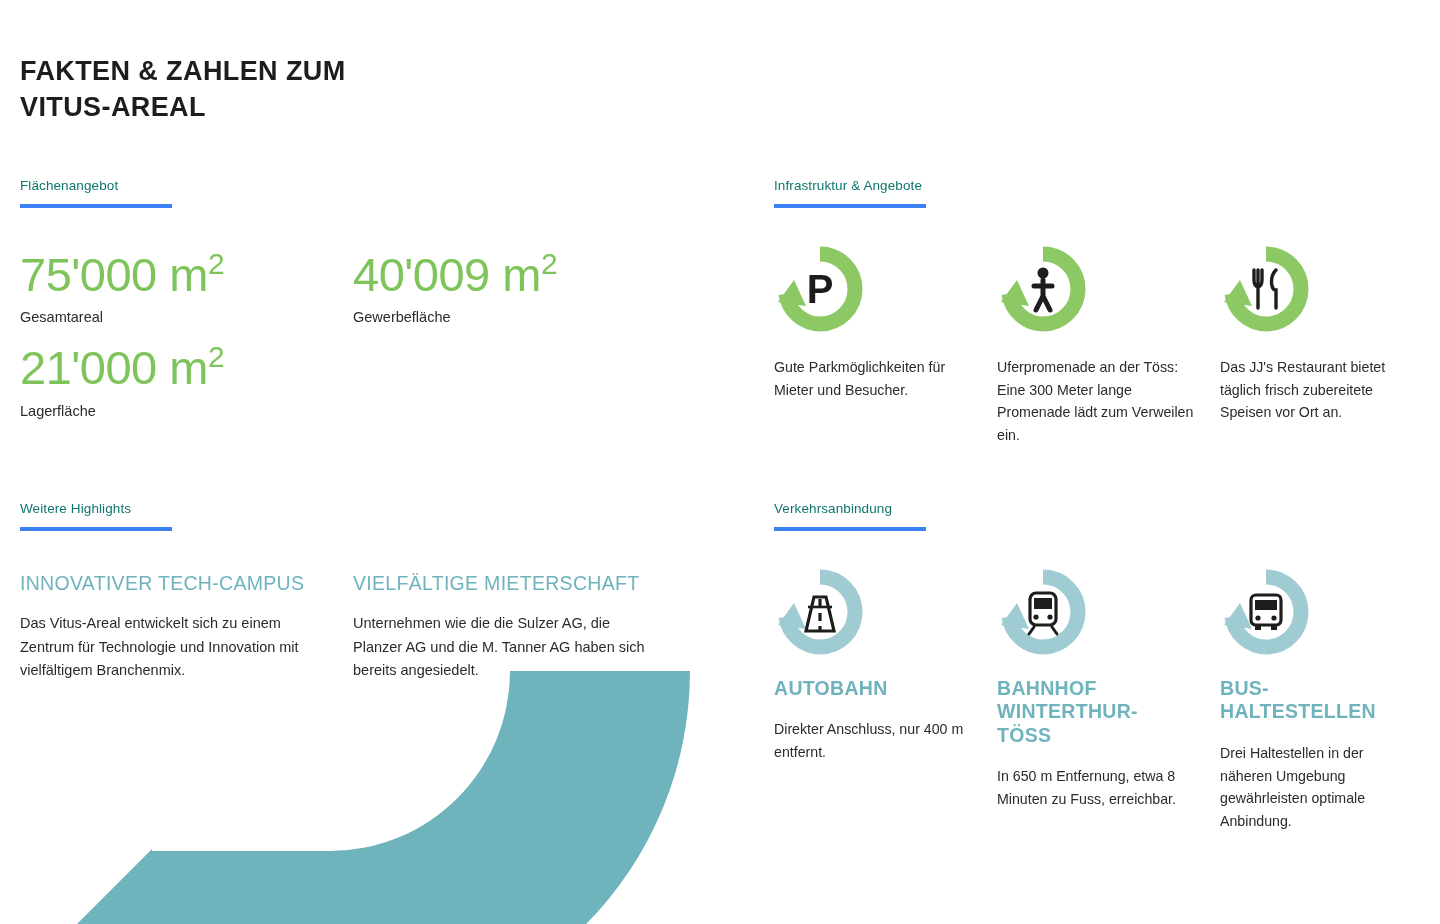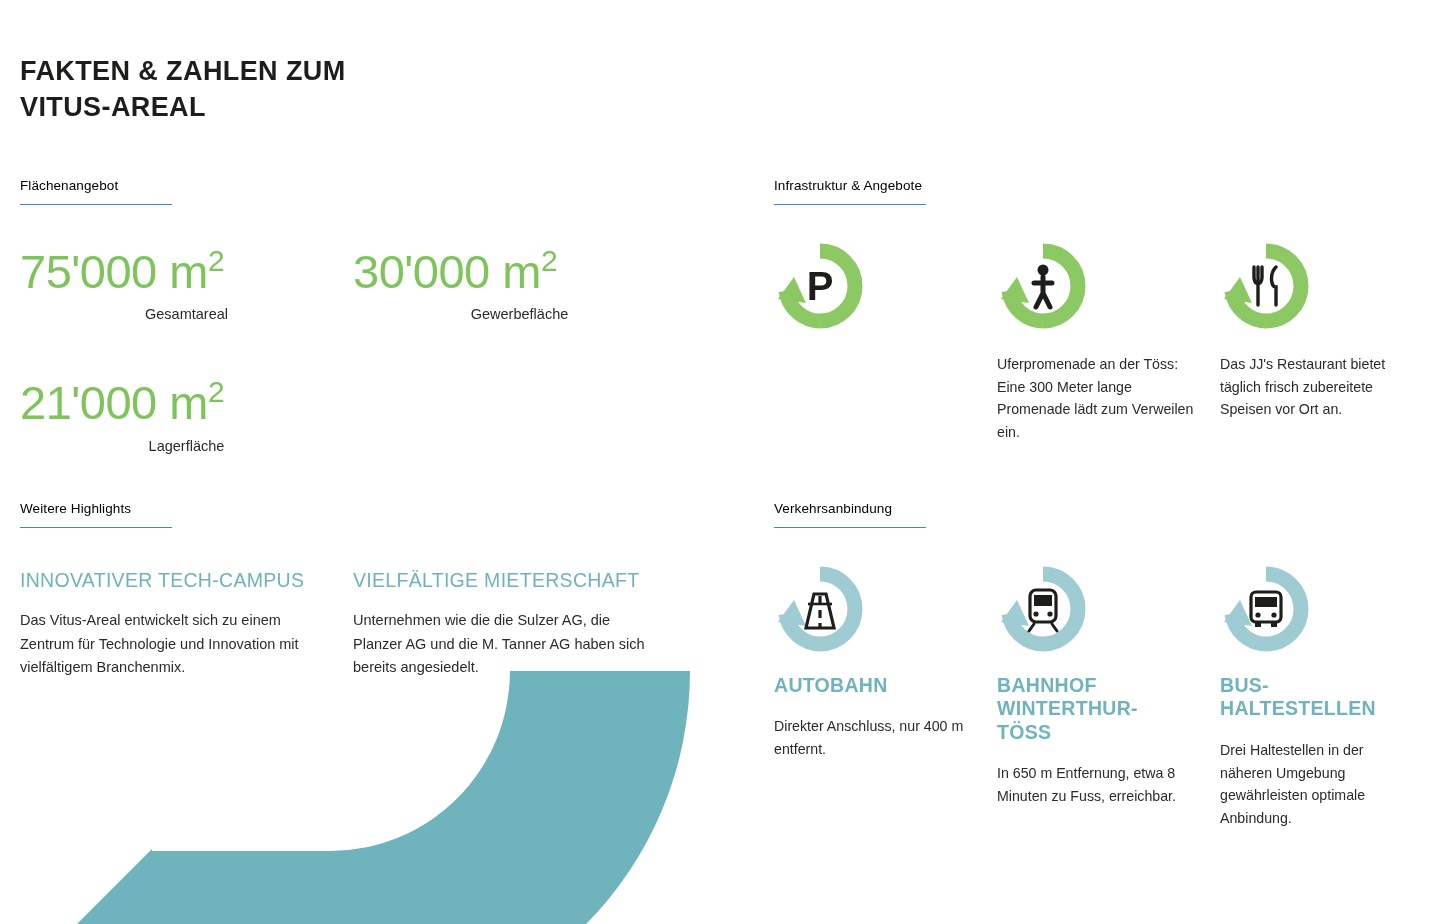--- a/index.html
+++ b/index.html
@@ -40,58 +40,57 @@
     font-weight: bold;
     letter-spacing: 0.4px;
     color: #1d1d1b;
     text-transform: uppercase;
     max-width: 420px;
   }
 
   
   .sec-label {
     font-size: 13.5px;
-    color: #000000;
+    color: #0f766e;
     letter-spacing: 0.1px;
     padding-bottom: 11px;
-    border-bottom: 1px solid #3b82f6;
+    border-bottom: 4px solid #3b82f6;
     display: inline-block;
     min-width: 152px;
   }
 
   
   .flaechen {
     position: absolute;
     left: 20px;
     top: 130px;
     width: 700px;
   }
   .stat-grid {
     display: grid;
     grid-template-columns: 333px 333px;
-    row-gap: 56px;
+    row-gap: 18px;
     margin-top: 42px;
   }
   .stat-num {
     font-size: 47px;
     line-height: 1.05;
     color: #7ec45a;
     letter-spacing: -0.5px;
     font-weight: 400;
   }
   .stat-num sup {
     font-size: 30px;
     vertical-align: super;
     line-height: 0;
   }
   .stat-cap {
     font-size: 14.5px;
     color: #2b2b2b;
     margin-top: 10px;
-    text-align: center;
   }
 
   
   .highlights {
     position: absolute;
     left: 20px;
     top: 453px;
     width: 700px;
   }
   .hl-grid {
@@ -177,21 +176,21 @@
   <section class="flaechen">
     <div class="sec-label">Flächenangebot</div>
     <div class="stat-grid">
 
       <div>
         <div class="stat-num"><span>75'000 m</span><sup>2</sup></div>
         <div class="stat-cap">Gesamtareal</div>
       </div>
 
       <div>
-        <div class="stat-num"><span>30'000 m</span><sup>2</sup></div>
+        <div class="stat-num"><span>40'009 m</span><sup>2</sup></div>
         <div class="stat-cap">Gewerbefläche</div>
       </div>
 
       <div>
         <div class="stat-num"><span>21'000 m</span><sup>2</sup></div>
         <div class="stat-cap">Lagerfläche</div>
       </div>
 
 
     </div>
@@ -217,20 +216,21 @@
 
       <div class="icon-cell">
         <div class="icon-box">
           <svg width="92" height="86" viewBox="0 0 92 86" xmlns="http://www.w3.org/2000/svg">
             <path d="M46 8 A35 35 0 0 1 81 43 A35 35 0 0 1 46 78" fill="none" stroke="#8cc863" stroke-width="15"></path>
             <path d="M46 78 A35 35 0 0 1 12 48" fill="none" stroke="#8cc863" stroke-width="15"></path>
             <path d="M4 56 L20 34 L32 60 Z" fill="#8cc863"></path>
             <text x="46" y="57" font-family="'Liberation Sans',sans-serif" font-size="40" font-weight="bold" fill="#1d1d1b" text-anchor="middle">P</text>
           </svg>
         </div>
+        <div class="icon-cap">Gute Parkmöglichkeiten für Mieter und Besucher.</div>
       </div>
 
       <div class="icon-cell">
         <div class="icon-box">
           <svg width="92" height="86" viewBox="0 0 92 86" xmlns="http://www.w3.org/2000/svg">
             <path d="M46 8 A35 35 0 0 1 81 43 A35 35 0 0 1 46 78" fill="none" stroke="#8cc863" stroke-width="15"></path>
             <path d="M46 78 A35 35 0 0 1 12 48" fill="none" stroke="#8cc863" stroke-width="15"></path>
             <path d="M4 56 L20 34 L32 60 Z" fill="#8cc863"></path>
             <circle cx="46" cy="27" r="5.5" fill="#1d1d1b"></circle>
             <path d="M46 34 L46 50 M46 50 L39 64 M46 50 L53 64 M37 40 L55 40" stroke="#1d1d1b" stroke-width="5" stroke-linecap="round" fill="none"></path>

